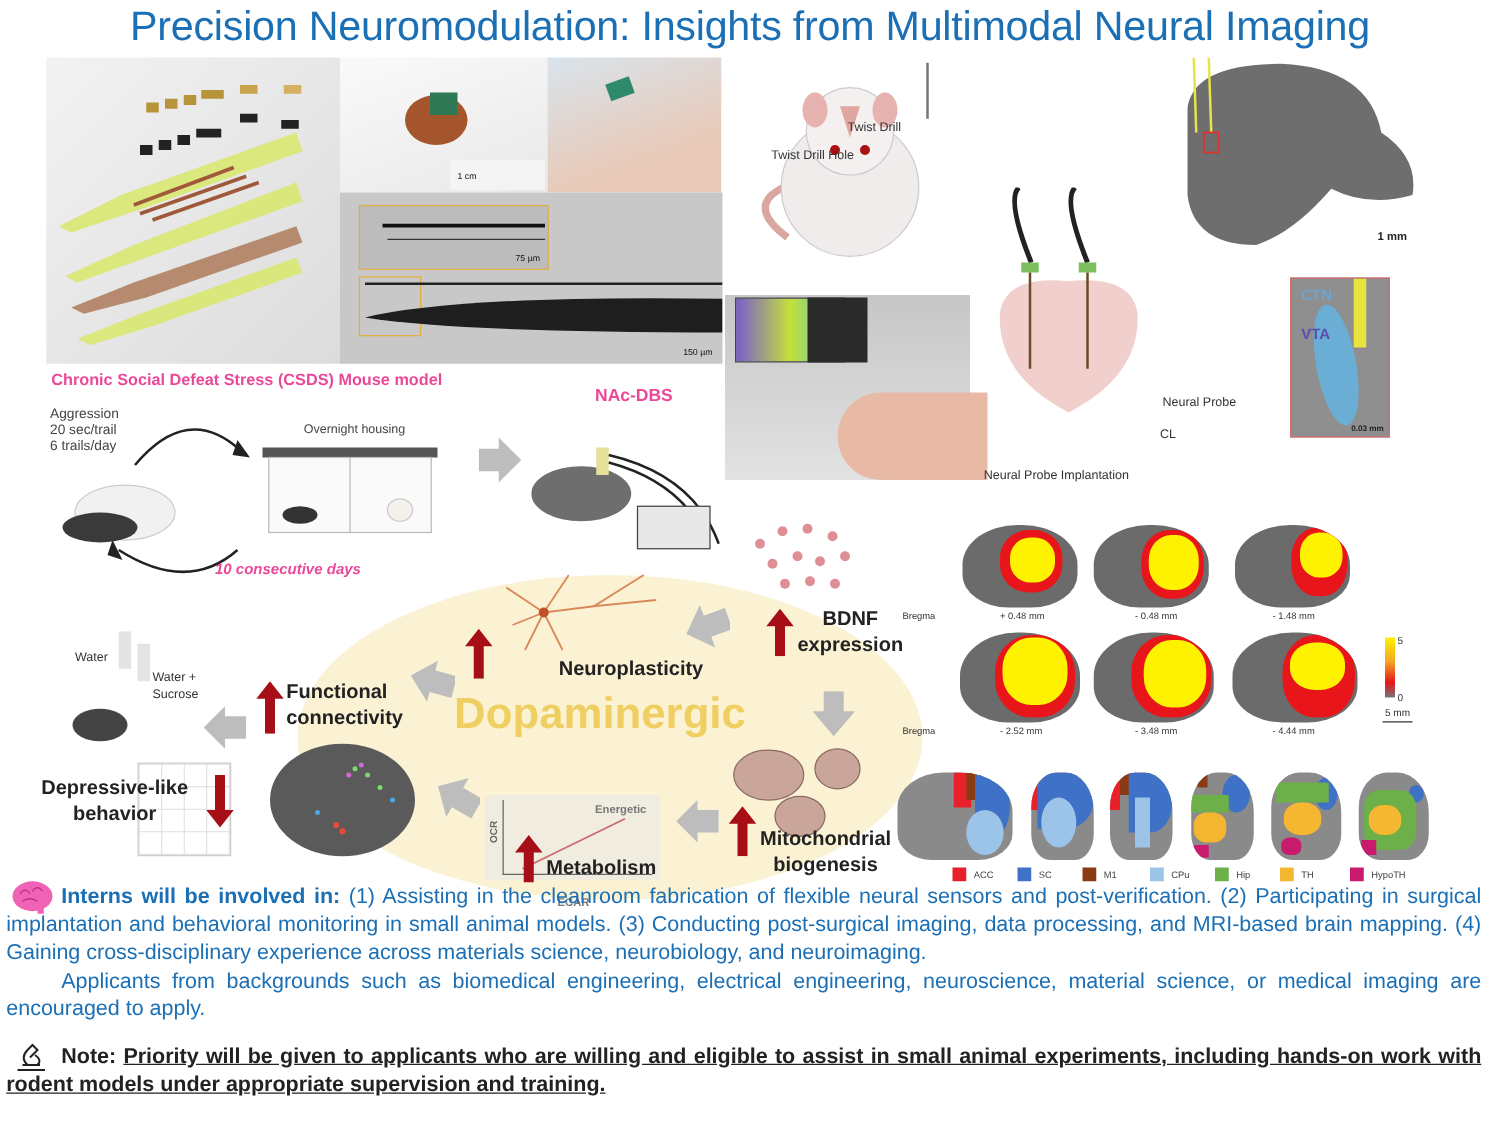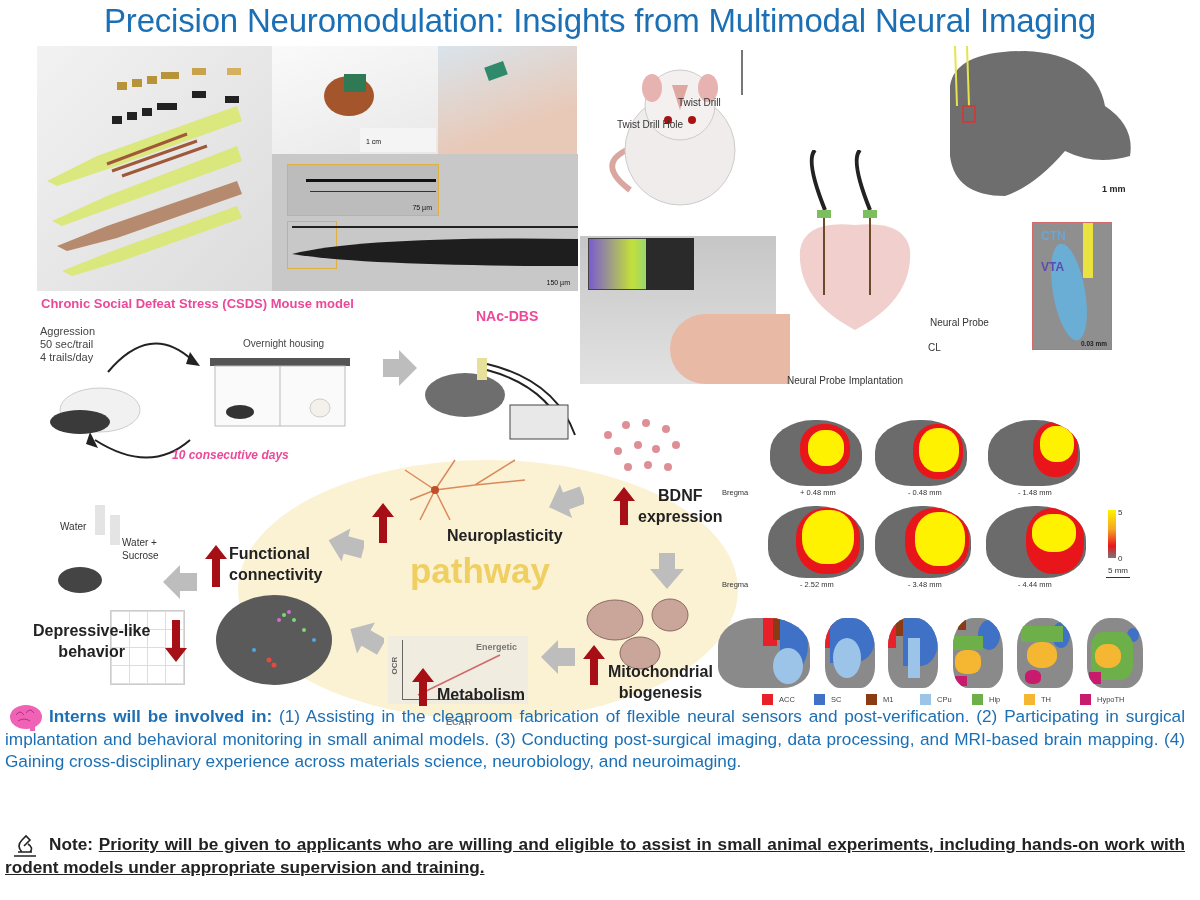--- a/index.html
+++ b/index.html
@@ -105,22 +105,22 @@
   <svg class="abs" style="left:15px;top:70px;" width="291" height="45" viewBox="0 0 291 45">
     <line x1="5" y1="3" x2="291" y2="3" stroke="#222" stroke-width="2"></line>
     <path d="M5,30 Q80,12 291,15 L291,42 Q80,42 5,30 Z" fill="#1e1e1e"></path>
   </svg>
   <span class="scale-txt" style="right:8px;bottom:5px;">150 µm</span>
 </div>
 
 <div id="csds-title" class="abs lbl-bold">Chronic Social Defeat Stress (CSDS) Mouse model</div>
 <div id="aggr" class="abs">
   <div>Aggression</div>
-  <div>50 sec/trail</div>
-  <div>4 trails/day</div>
+  <div>20 sec/trail</div>
+  <div>6 trails/day</div>
 </div>
 <svg class="abs" style="left:40px;top:330px;" width="330" height="135" viewBox="0 0 330 135">
   <path d="M68,42 Q110,-8 152,30" stroke="#222" stroke-width="2" fill="none"></path>
   <polygon points="150,22 160,36 146,34" fill="#222"></polygon>
   <path d="M150,110 Q110,145 55,110" stroke="#222" stroke-width="2" fill="none"></path>
   <polygon points="50,102 58,118 46,114" fill="#222"></polygon>
   <ellipse cx="60" cy="80" rx="40" ry="22" fill="#f1f1f1" stroke="#ccc"></ellipse>
   <ellipse cx="40" cy="92" rx="30" ry="12" fill="#3a3a3a"></ellipse>
   <rect x="170" y="28" width="140" height="8" fill="#555"></rect>
   <rect x="175" y="36" width="130" height="60" fill="#fafafa" stroke="#bbb"></rect>
@@ -189,21 +189,21 @@
 <div id="vta-inset" class="abs">
   <div class="abs" style="left:50px;top:0;width:10px;height:55px;background:#e9e23f;"></div>
   <div class="abs" style="left:20px;top:20px;width:32px;height:98px;border-radius:50%;background:#64b4e2;opacity:0.85;transform:rotate(-10deg);"></div>
   <span class="abs" style="left:8px;top:6px;font-size:12px;font-weight:bold;color:#6ea5d0;">CTN</span>
   <span class="abs" style="left:8px;top:37px;font-size:12px;font-weight:bold;color:#5a4cb0;">VTA</span>
   <span class="abs" style="right:4px;bottom:2px;font-size:6.5px;font-weight:bold;">0.03 mm</span>
 </div>
 
 <div id="ellipse" class="abs"></div>
 <div id="dopa" class="abs">
-  <div>pathway</div>
+  <div>Dopaminergic</div>
 </div>
 
 <svg class="abs" style="left:598px;top:415px;" width="90" height="75">
   <g fill="#d46a74" opacity="0.75">
     <circle cx="10" cy="20" r="4"></circle>
       <circle cx="28" cy="10" r="4"></circle>
       <circle cx="48" cy="8" r="4"></circle>
       <circle cx="68" cy="14" r="4"></circle>
     <circle cx="20" cy="36" r="4"></circle>
       <circle cx="40" cy="30" r="4"></circle>
@@ -436,19 +436,20 @@
     </div>
   </div>
 
 <svg class="abs" style="left:8px;top:703px;" width="36" height="30">
   <ellipse cx="18" cy="14" rx="16" ry="12" fill="#f062b5"></ellipse>
   <path d="M8,12 Q12,6 16,12 M18,10 Q22,4 26,10 M10,18 Q16,14 22,18" stroke="#b8307e" stroke-width="1" fill="none"></path>
   <rect x="22" y="22" width="5" height="6" fill="#f062b5"></rect>
 </svg>
 <div id="text-block" class="abs just">
   <div class="just" style="text-indent:44px;"><b>Interns will be involved in:</b><span> (1) Assisting in the cleanroom fabrication of flexible neural sensors and post-verification. (2) Participating in surgical implantation and behavioral monitoring in small animal models. (3) Conducting post-surgical imaging, data processing, and MRI-based brain mapping. (4) Gaining cross-disciplinary experience across materials science, neurobiology, and neuroimaging.</span></div>
+  <div class="just" style="text-indent:44px;">Applicants from backgrounds such as biomedical engineering, electrical engineering, neuroscience, material science, or medical imaging are encouraged to apply.</div>
 </div>
 <svg class="abs" style="left:10px;top:834px;" width="30" height="24">
   <path d="M4,22 L26,22 M8,18 L22,18 M12,18 Q6,12 12,6 L16,2 L20,6 L14,12 M18,10 Q24,14 20,18" stroke="#222" stroke-width="1.6" fill="none"></path>
 </svg>
 <div id="note" class="abs just" style="text-indent:44px;">
   <span>Note:</span> <u>Priority will be given to applicants who are willing and eligible to assist in small animal experiments, including hands-on work with rodent models under appropriate supervision and training.</u>
 </div>
 
 </body></html>

